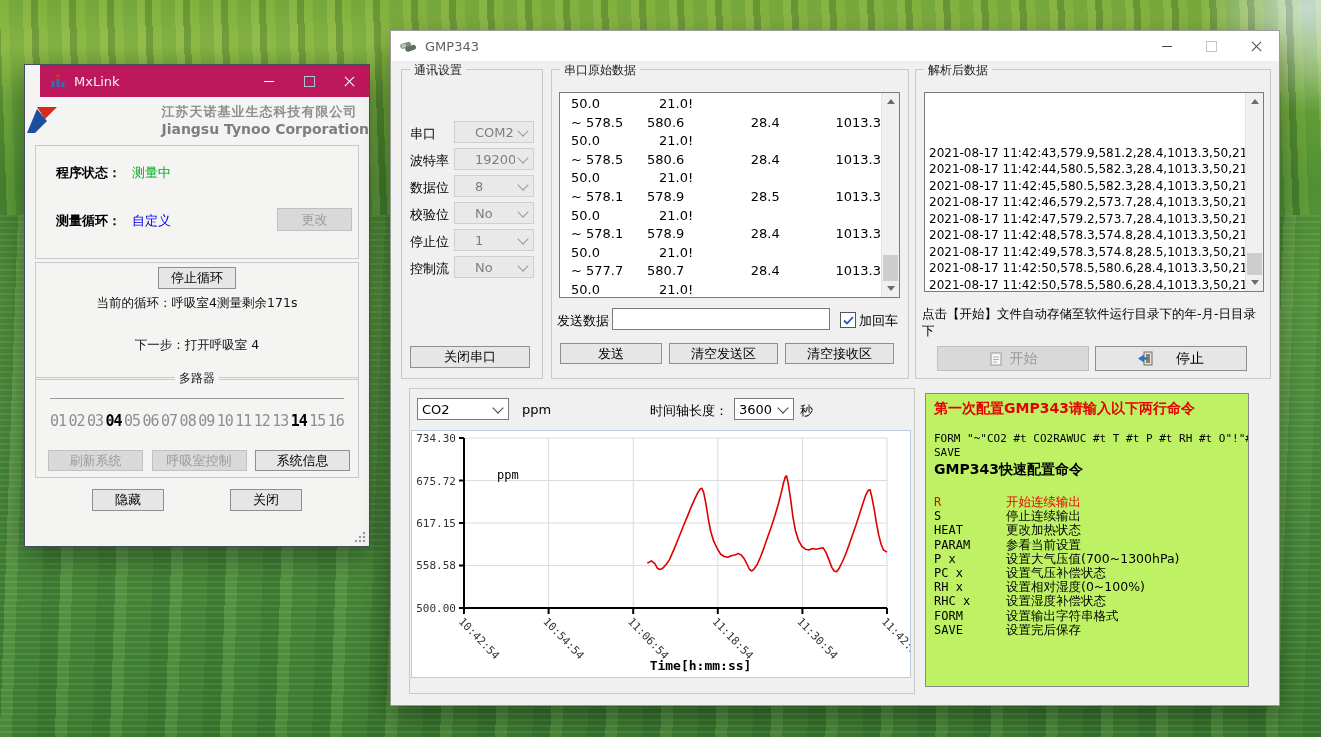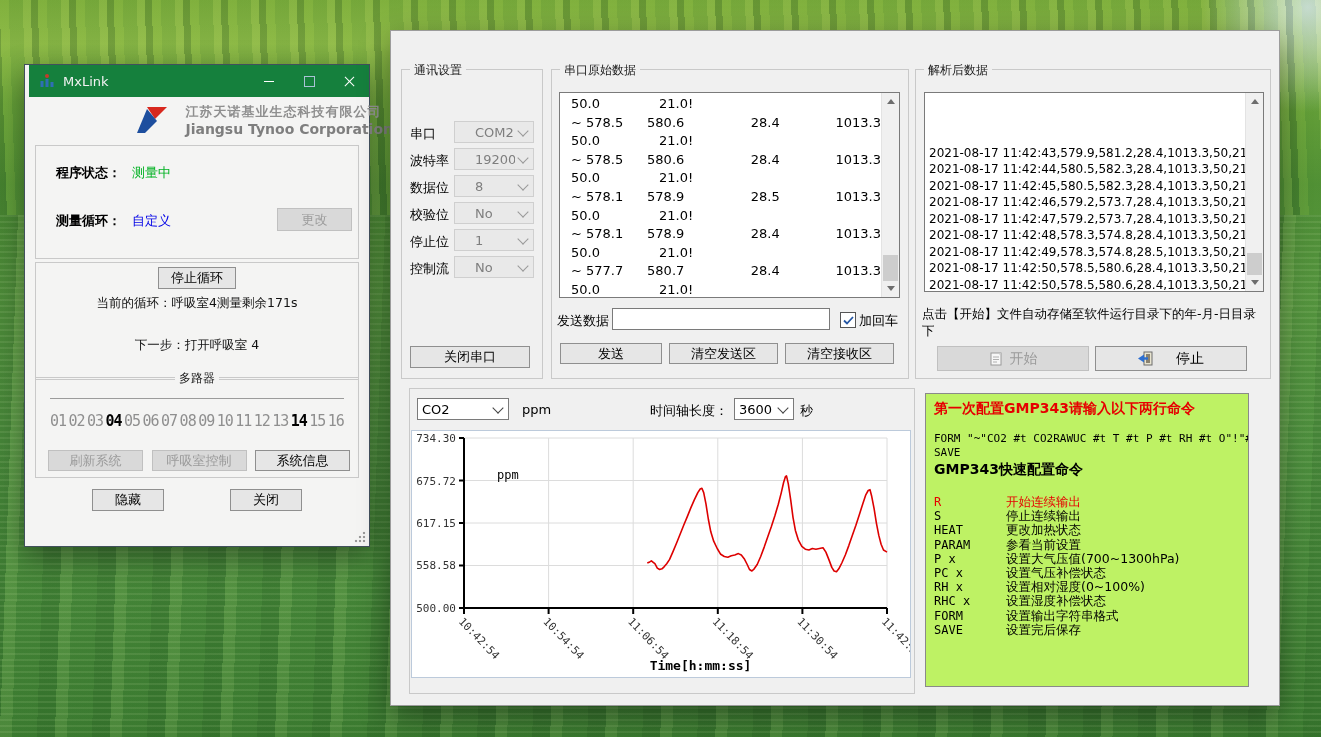--- a/index.html
+++ b/index.html
@@ -50,25 +50,25 @@
   .grip{position:absolute;width:12px;height:12px;
     background:radial-gradient(circle at 2px 10px,#9a9a9a 1.2px,transparent 1.6px),
                radial-gradient(circle at 6px 10px,#9a9a9a 1.2px,transparent 1.6px),
                radial-gradient(circle at 10px 10px,#9a9a9a 1.2px,transparent 1.6px),
                radial-gradient(circle at 6px 6px,#9a9a9a 1.2px,transparent 1.6px),
                radial-gradient(circle at 10px 6px,#9a9a9a 1.2px,transparent 1.6px),
                radial-gradient(circle at 10px 2px,#9a9a9a 1.2px,transparent 1.6px);}
 
   
   #mxlink{left:24px;top:64px;width:344px;height:481px;background:#f4f4f3;border:1px solid #41505c;}
-  #mxlink .titlebar{position:absolute;left:4px;top:0;right:0;height:32px;background:#15803d;color:#fff;display:flex;align-items:center;}
+  #mxlink .titlebar{position:absolute;left:15px;top:0;right:0;height:32px;background:#be185d;color:#fff;display:flex;align-items:center;}
   #mxlink .titlebar .title{font-size:13px;margin-left:8px;color:#f2f2f2;}
   #mxlink .wc{width:40px;color:#fff;}
   #mxlink .wc-max{color:#a9c3d6;}
-  .mx-logo{position:absolute;left:0;top:38px;width:100%;display:flex;justify-content:flex-end;align-items:center;gap:16px;padding-left:24px;}
+  .mx-logo{position:absolute;left:0;top:38px;width:100%;display:flex;justify-content:space-between;align-items:center;gap:16px;}
   .mx-logo .mark{width:34px;height:30px;}
   .mx-logo .cn{font-size:13px;font-weight:bold;color:#8f8f8f;letter-spacing:1px;}
   .mx-logo .en{font-size:14px;font-weight:bold;color:#7e7e7e;}
   .mx-row-label{font-weight:bold;font-size:13px;color:#000;}
   .mx-green{color:#00b122;font-size:13px;}
   .mx-blue{color:#0000e6;font-size:13px;}
   .mx-center-text{position:absolute;width:100%;text-align:center;font-size:12.5px;color:#111;}
   .chan-row{position:absolute;left:14px;right:14px;top:34px;display:flex;justify-content:space-between;}
   .chan{font-family:"DejaVu Sans Mono","Liberation Mono",monospace;font-size:15px;color:#8f8f8f;letter-spacing:-1px;}
   .chan-active{color:#000;font-weight:bold;}
@@ -194,20 +194,39 @@
   <div style="position:absolute;left:0;top:424px;width:100%;display:flex;justify-content:center;gap:66px;">
 
   <button class="btn" style="position:static;width:72px;height:22px;">隐藏</button>
       <button class="btn" style="position:static;width:72px;height:22px;">关闭</button>
     </div>
 
   <div class="grip" style="right:3px;bottom:3px;"></div>
 </div>
 
 <div class="win" id="gmp">
+  <div class="titlebar">
+    <svg class="app-icon" width="18" height="14" viewBox="0 0 18 14" style="margin-left:8px">
+      <rect x="1" y="4" width="11" height="5" rx="2.5" fill="#7d8f7d" transform="rotate(-18 6 6)"></rect>
+      <rect x="6" y="7" width="11" height="5" rx="2.5" fill="#5d6f5d" transform="rotate(-18 11 9)"></rect>
+      <rect x="2" y="4.6" width="5" height="3.6" rx="1.8" fill="#b9c6b9" transform="rotate(-18 6 6)"></rect>
+    </svg>
+    <span class="title">GMP343</span>
+    <div class="titlebar-controls">
+      <div class="wc wc-min">
+          <i></i>
+        </div>
+      <div class="wc wc-max">
+          <i></i>
+        </div>
+      <div class="wc wc-close">
+          <i></i>
+        </div>
+    </div>
+  </div>
 
   <div class="groupbox" style="left:10px;top:38px;width:140px;height:308px;background:#f0f0f0;">
     <span class="legend" style="background:#f0f0f0;">通讯设置</span>
     <div>
 
     <div class="comm-row" style="top: 51px;">
           <span class="comm-label">串口</span>
           <span class="combo combo-disabled">
             <span class="combo-value">COM2</span>
             <span class="combo-arrow"></span>

